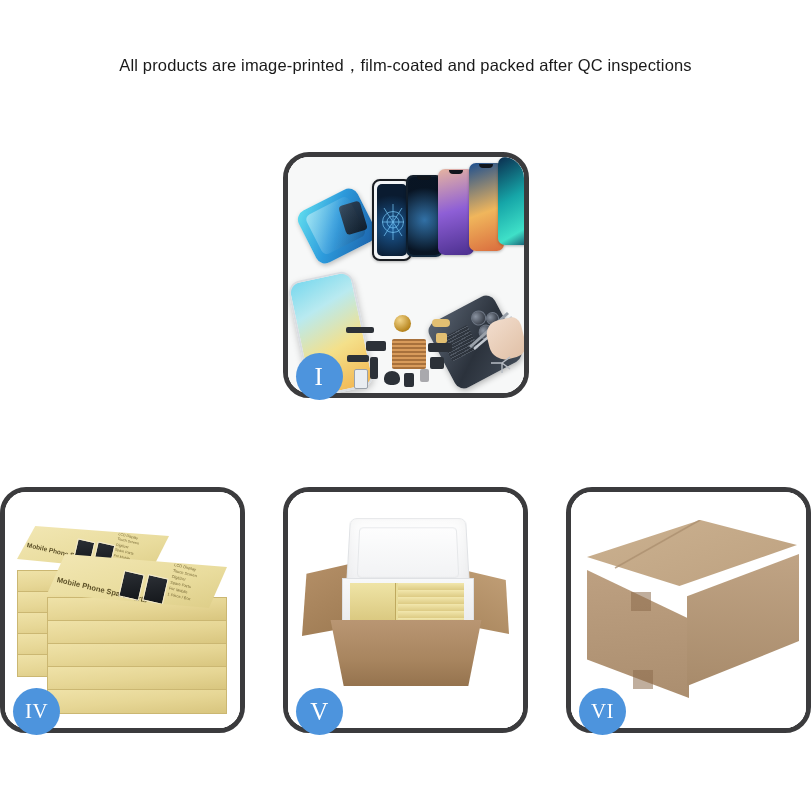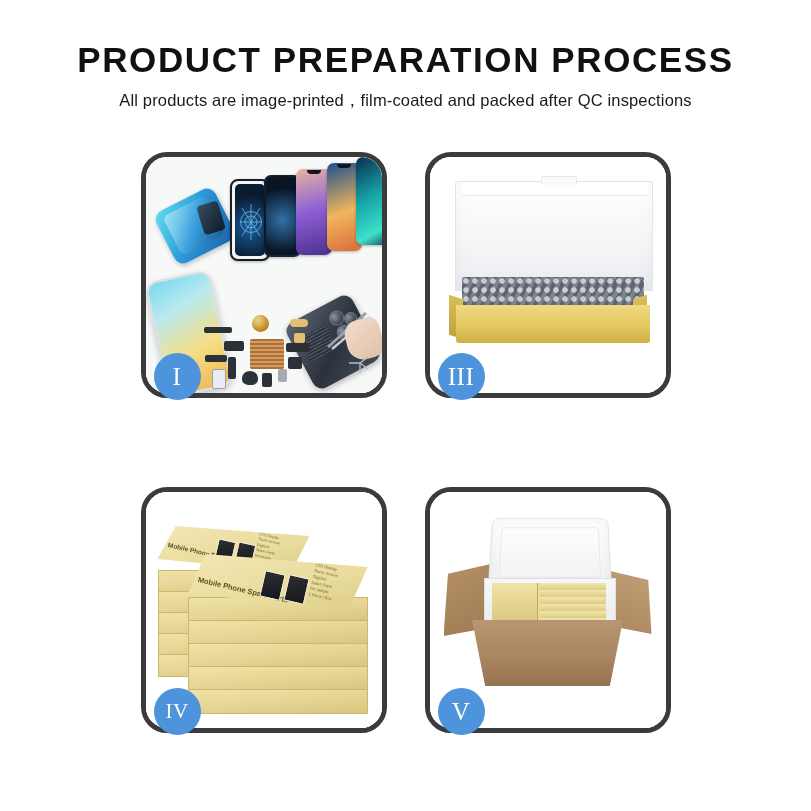--- a/index.html
+++ b/index.html
@@ -400,21 +400,20 @@
   }
   .tape {
     position:absolute;
     background: rgba(140,108,76,.55);
   }
 </style>
 </head>
 <body>
 
 <div class="header">
-  <div class="page-title">PRODUCT PREPARATION PROCESS</div>
   <div class="page-subtitle">All products are image-printed，film-coated and packed after QC inspections</div>
 </div>
 
 <div class="grid">
 
   <div class="grid-row">
 
     <div class="panel">
       <div class="panel-inner">
         <div class="stage">
@@ -474,35 +473,20 @@
             <g stroke="#b7bcc4" stroke-width="1.4" fill="none">
               <path d="M3 14 L14 14 M14 14 L22 8 M14 14 L22 20 M14 14 L14 24"></path>
             </g>
           </svg>
         </div>
       </div>
       <div class="badge">I</div>
     </div>
 
 
-    <div class="panel">
-      <div class="panel-inner">
-        <div class="stage">
-          <div class="p3-bg"></div>
-          <div class="foam-lid"></div>
-          <div class="box-interior">
-            <div class="bwrap"></div>
-          </div>
-          <div class="box-left-flap"></div>
-          <div class="box-right-flap"></div>
-          <div class="box-front"></div>
-        </div>
-      </div>
-      <div class="badge">III</div>
-    </div>
 
   </div>
 
   <div class="grid-row">
 
     <div class="panel">
       <div class="panel-inner">
         <div class="stage">
           <div class="p4-bg"></div>
 
@@ -570,15 +554,35 @@
             <div class="v-ybox flat" style="left:48px; top:21px; width:66px; height:7px;"></div>
             <div class="v-ybox flat" style="left:48px; top:28px; width:66px; height:7px;"></div>
             <div class="v-ybox flat" style="left:48px; top:35px; width:66px; height:5px;"></div>
           </div>
           <div class="v-carton-front"></div>
         </div>
       </div>
       <div class="badge">V</div>
     </div>
 
+    <div class="panel">
+      <div class="panel-inner">
+        <div class="stage">
+          <div class="p6-bg"></div>
+
+          <div class="c-top"></div>
+          <svg class="c-top-seam" viewBox="0 0 210 66">
+            <path d="M113 0 L28 48" stroke="#a98d6d" stroke-width="1.6" fill="none" opacity=".75"></path>
+          </svg>
+
+          <div class="c-front-left"></div>
+
+          <div class="c-right-face"></div>
+
+          <div class="tape" style="left:60px; top:100px; width:20px; height:19px;"></div>
+          <div class="tape" style="left:62px; top:178px; width:20px; height:19px;"></div>
+        </div>
+      </div>
+      <div class="badge small-num">VI</div>
+    </div>
 
   </div>
 </div>
 
 </body></html>

